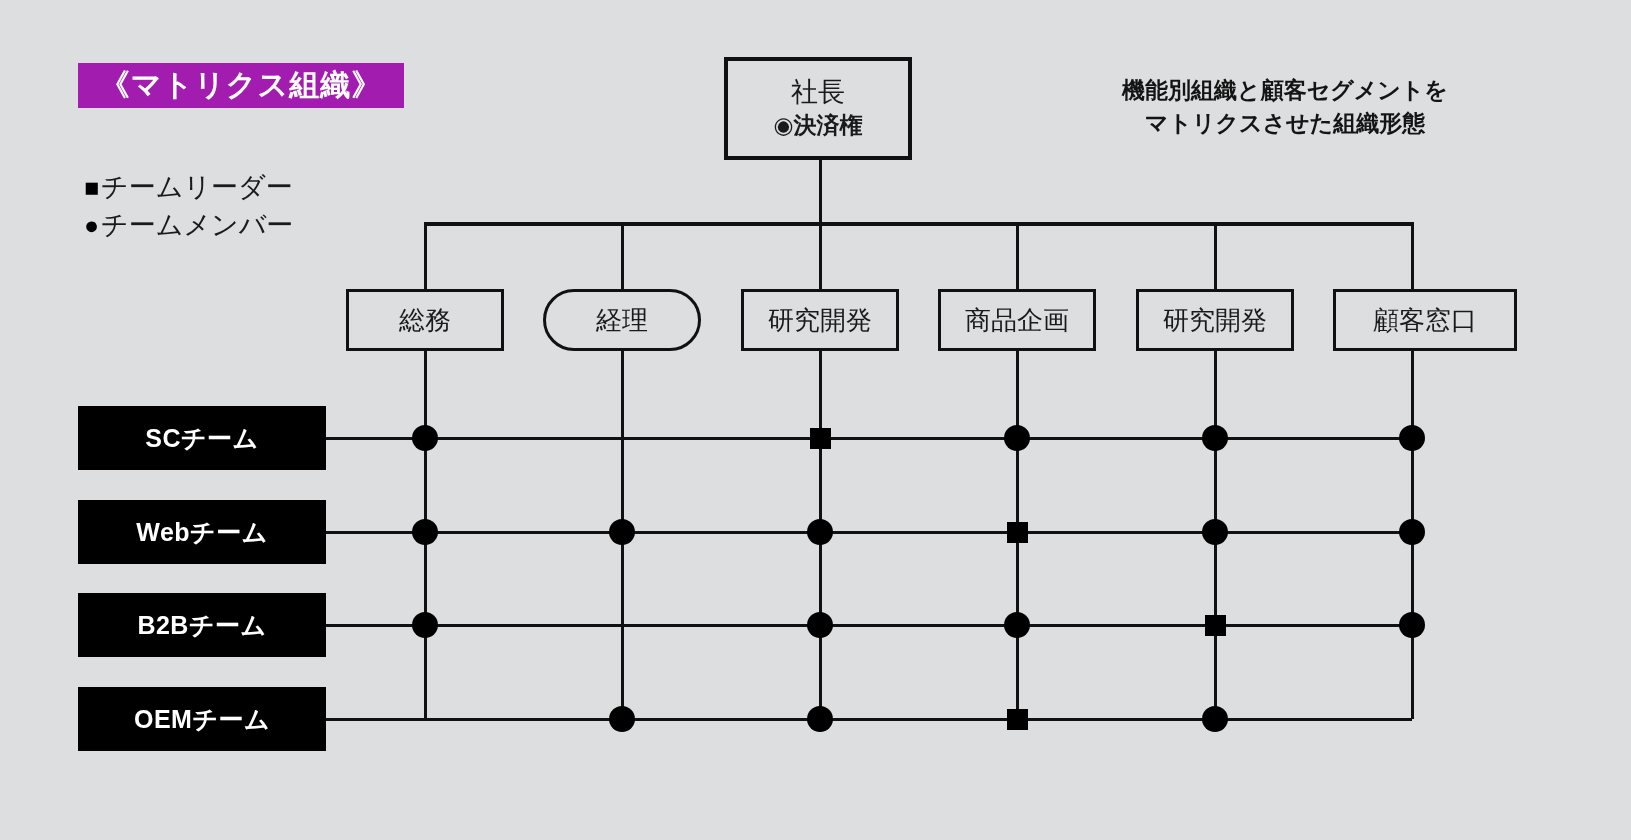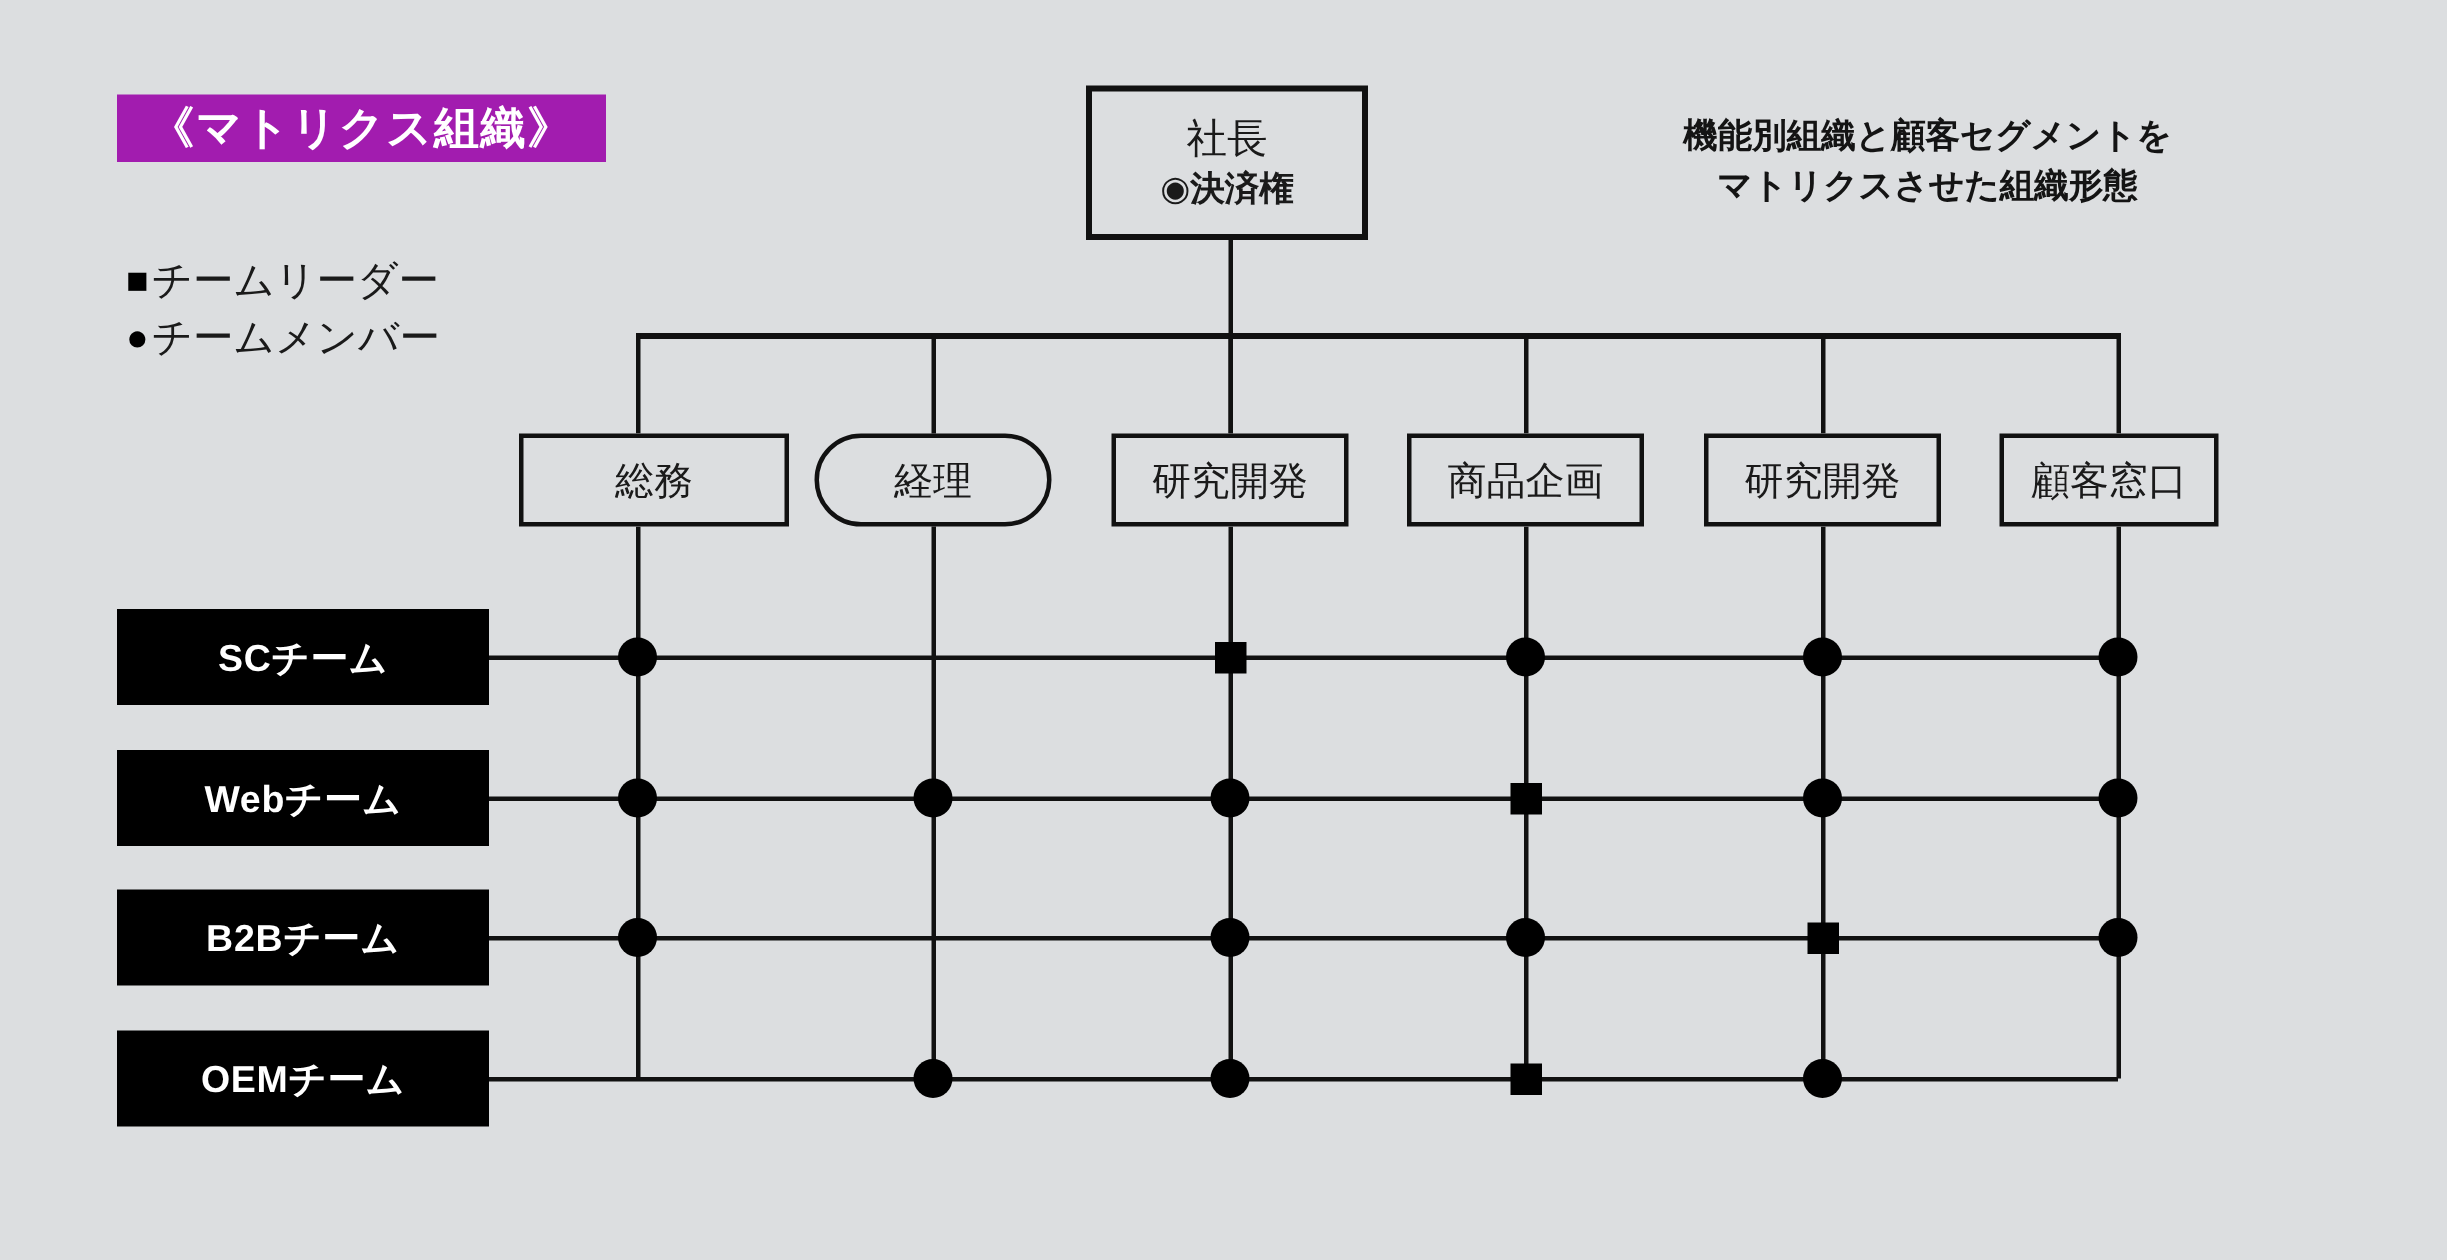--- a/index.html
+++ b/index.html
@@ -190,36 +190,36 @@
       <div class="vline" style="left: 1214px; top: 222px; height: 67px;"></div>
       <div class="vline" style="left: 1214px; top: 351px; height: 368px;"></div>
       <div class="vline" style="left: 1411px; top: 222px; height: 67px;"></div>
       <div class="vline" style="left: 1411px; top: 351px; height: 368px;"></div>
       <div class="hline" style="left: 326px; top: 437px; width: 1086px;"></div>
       <div class="hline" style="left: 326px; top: 531px; width: 1086px;"></div>
       <div class="hline" style="left: 326px; top: 624px; width: 1086px;"></div>
       <div class="hline" style="left: 326px; top: 718px; width: 1086px;"></div>
     </div>
   <div id="dept-layer">
-      <div class="node-box dept-box" style="left: 346px; width: 180px;">
+      <div class="node-box dept-box" style="left: 346px; width: 158px;">
         <span>総務</span>
       </div>
       <div class="node-box dept-box" style="left: 543px; width: 158px; border-radius: 31px;">
         <span>経理</span>
       </div>
       <div class="node-box dept-box" style="left: 741px; width: 158px;">
         <span>研究開発</span>
       </div>
       <div class="node-box dept-box" style="left: 938px; width: 158px;">
         <span>商品企画</span>
       </div>
       <div class="node-box dept-box" style="left: 1136px; width: 158px;">
         <span>研究開発</span>
       </div>
-      <div class="node-box dept-box" style="left: 1333px; width: 146px;">
+      <div class="node-box dept-box" style="left: 1333px; width: 184px;">
         <span>顧客窓口</span>
       </div>
     </div>
   <div id="team-layer">
       <div class="team-box" style="top: 406px; position: absolute;">
         <span>SCチーム</span>
       </div>
       <div class="team-box" style="top: 500px; position: absolute;">
         <span>Webチーム</span>
       </div>

